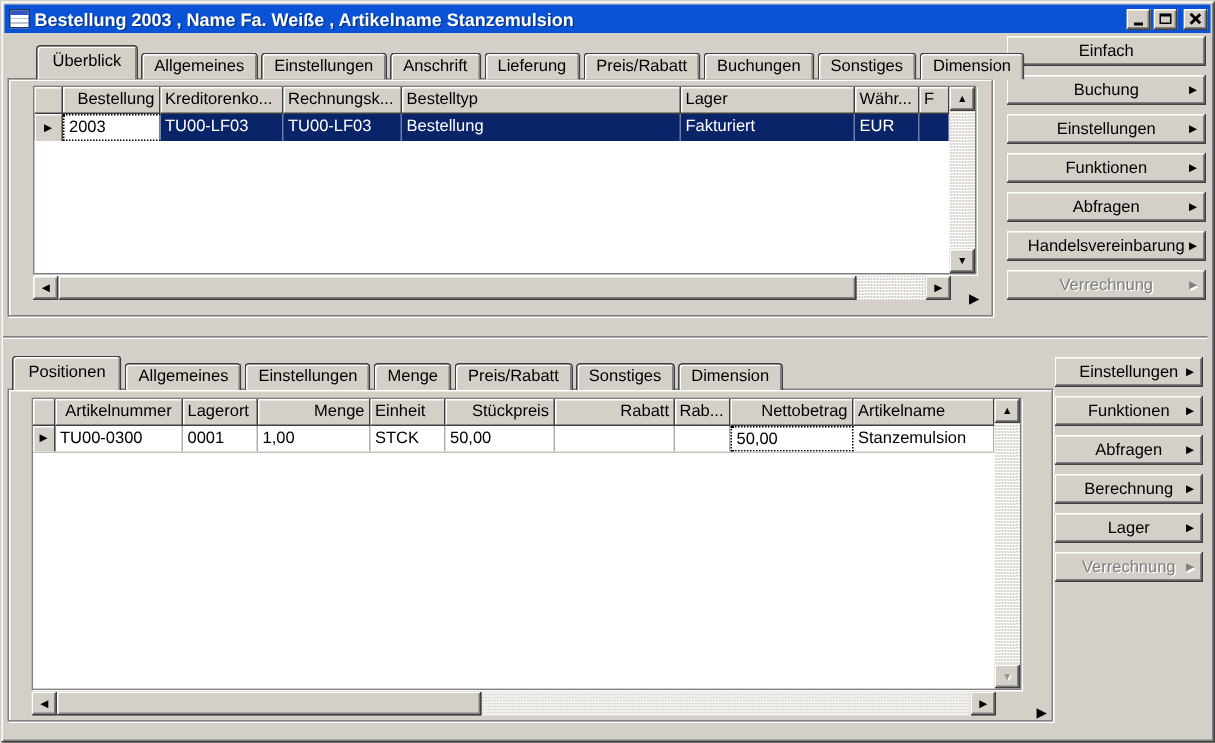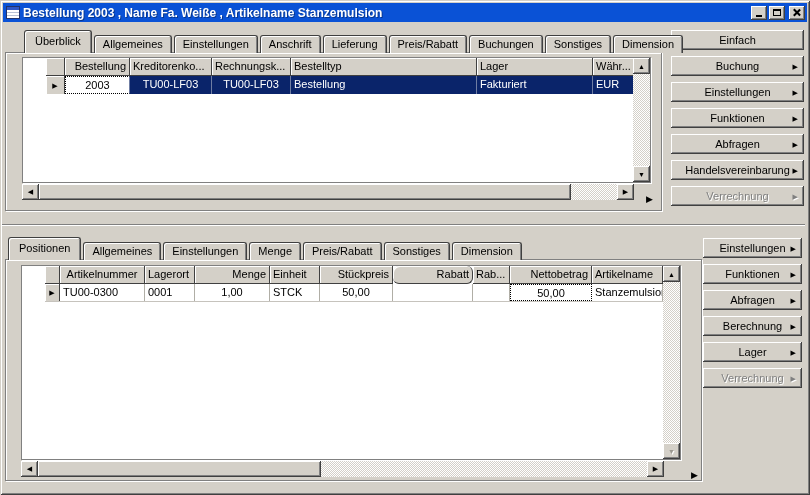--- a/index.html
+++ b/index.html
@@ -43,30 +43,30 @@
     margin-right:2px; white-space:nowrap; cursor:default;}
   .tab.active{height:23px; line-height:20px; padding:0 10px; position:relative; z-index:6;}
 
   
   .panel{position:absolute; border:1px solid #808080;
     box-shadow: 1px 1px 0 #fff, inset 1px 1px 0 #fff; background:var(--window-face);}
   .splitter{position:absolute; height:0; border-top:1px solid #808080; box-shadow:0 1px 0 #fff;}
 
   
   .grid{position:absolute; display:flex; border:1px solid #808080;
-    box-shadow: 1px 1px 0 #fff; background:#fff; overflow:hidden;padding-left:23px;}
+    box-shadow: 1px 1px 0 #fff; background:#fff; overflow:hidden;}
   .grid-main{flex:1; display:flex; flex-direction:column; overflow:hidden;}
   .g-row{display:flex; height:18px; flex:none; overflow:hidden;}
   .hcell{background:#d4d0c8; border-right:1px solid #404040; border-bottom:1px solid #404040;
     box-shadow: inset 1px 1px 0 #fff; padding:0 3px; line-height:16px;
     white-space:nowrap; overflow:hidden; flex:none;}
   .hcell.r{text-align:right;}
   .dcell{padding:0 3px; line-height:17px; border-right:1px solid #b0aea6;
     white-space:nowrap; overflow:hidden; flex:none;}
-  .dcell.r{text-align:center;}
+  .dcell.r{text-align:left;}
   .sel-row{background:var(--selection-row); color:#fff;}
   .sel-row .dcell{border-right:1px solid #6f7da3;}
   .plain-row{background:#fff; border-bottom:1px solid #c6c3bd;}
   .selcell{background:#d4d0c8; border-right:1px solid #404040;
     box-shadow: inset 1px 1px 0 #fff; display:flex; align-items:center;
     justify-content:center; flex:none; color:#000;}
   .row-arrow{font-size:7px; line-height:7px;}
   .edit-cell{background:#fff !important; color:#000 !important; border:1px dotted #000;}
   .focus-dotted{border:1px dotted #000; border-right:1px dotted #000 !important;}
   .g-fill{flex:1; background:#fff;}
@@ -169,21 +169,21 @@
         </div>
       <div class="hthumb raised" style="width:87%;"></div>
       <div class="sbtn raised" style="margin-left:auto;">
           <span>▶</span>
         </div>
     </div>
 
     <div class="grip" style="left:640px; top:142px;">▶</div>
   </div>
 
-  <div class="btn-stack" style="left:671px; top:30px; width:133px;">
+  <div class="btn-stack" style="left:671px; top:24px; width:133px;">
     <div class="cmd raised">
         <span>Einfach</span>
       </div>
     <div class="cmd raised">
         <span>Buchung</span>
         <span class="arrow">▶</span>
       </div>
     <div class="cmd raised">
         <span>Einstellungen</span>
         <span class="arrow">▶</span>
@@ -222,21 +222,21 @@
 
     <div class="grid" style="left:15px; top:5px; width:660px; height:195px;">
       <div class="grid-main">
         <div class="g-row">
           <div class="hcell" style="width:15px;"></div>
           <div class="hcell" style="width:85px;text-align:center;">Artikelnummer</div>
           <div class="hcell" style="width:50px;">Lagerort</div>
           <div class="hcell r" style="width:75px;">Menge</div>
           <div class="hcell" style="width:50px;">Einheit</div>
           <div class="hcell r" style="width:73px;">Stückpreis</div>
-          <div class="hcell r" style="width:80px;border-radius:6px;">Rabatt</div>
+          <div class="hcell r" style="width:80px;">Rabatt</div>
           <div class="hcell" style="width:37px;">Rab...</div>
           <div class="hcell r" style="width:82px;">Nettobetrag</div>
           <div class="hcell flex1">Artikelname</div>
         </div>
         <div class="g-row plain-row">
           <div class="selcell" style="width:15px;">
               <span class="row-arrow">▶</span>
             </div>
           <div class="dcell" style="width:85px;">TU00-0300</div>
           <div class="dcell" style="width:50px;">0001</div>

